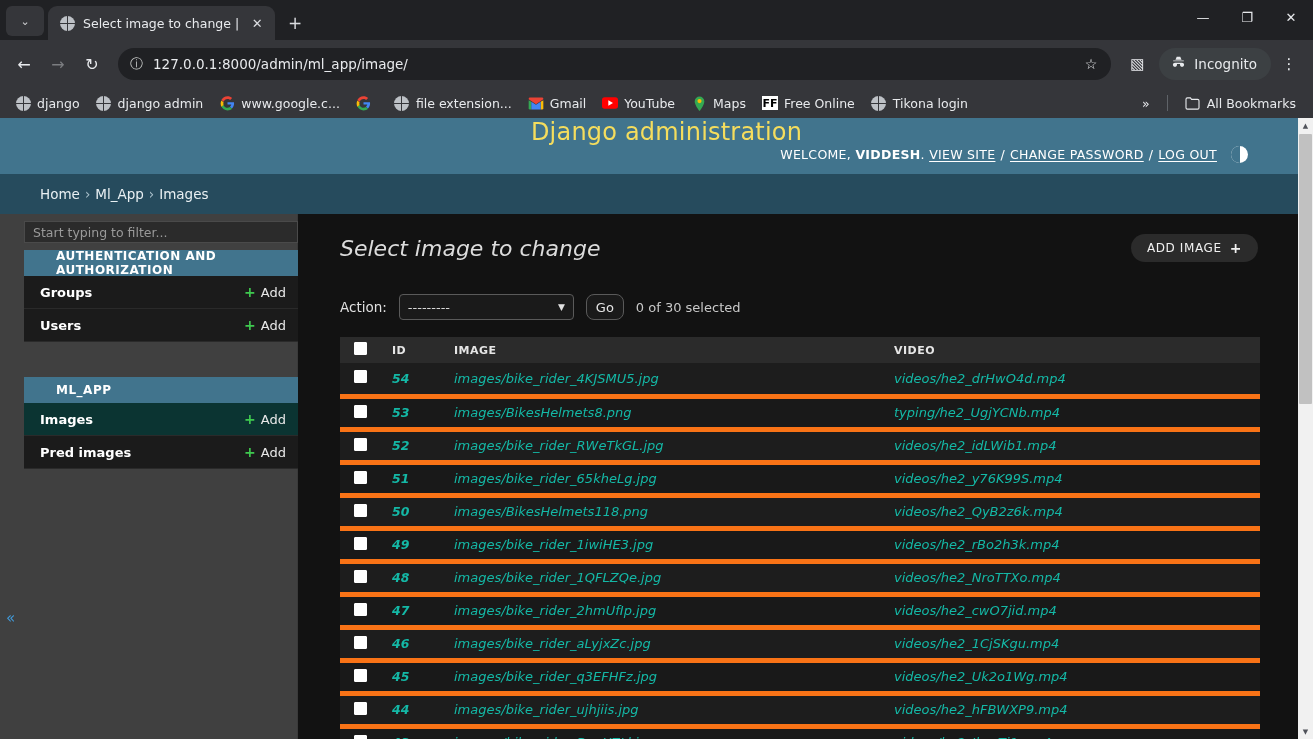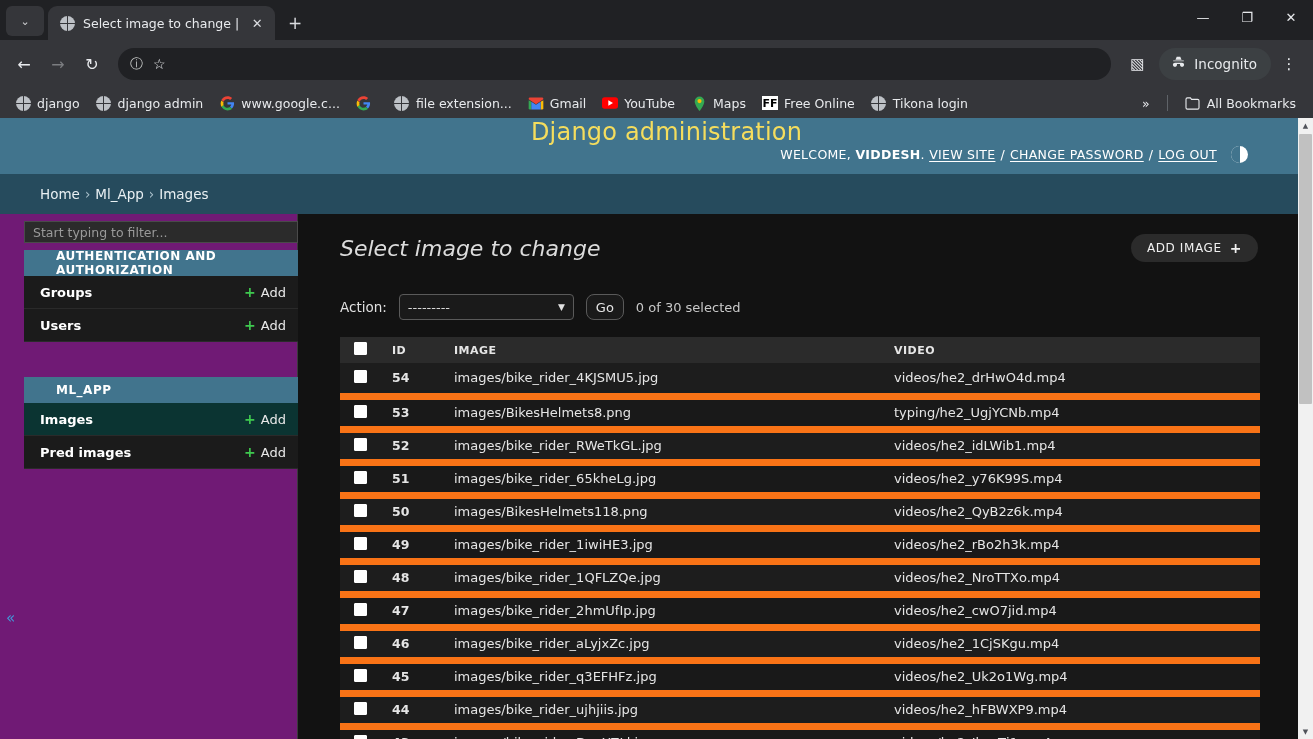--- a/index.html
+++ b/index.html
@@ -184,21 +184,21 @@
     padding: 0 40px; color: #e9f0f3; font-size: 13.5px;
   }
   .dj-breadcrumb a { color: #e9f0f3; text-decoration: none; }
   .crumb-sep { padding: 0 5px; color: #a9c0cb; }
 
   .dj-body { display: flex; height: 525px; }
 
   
   .sidebar {
     width: 298px; flex: 0 0 298px;
-    background: #701a75;
+    background: #404040;
     border-right: 1px solid #3a3a3a;
     padding-top: 7px; position: relative;
   }
   .filter-box {
     margin: 0 0 0 24px; width: 274px; height: 22px;
     background: #2b2b2b; border: 1px solid #4a4a4a;
     color: #9a9a9a; font-size: 12.5px;
     display: flex; align-items: center; padding: 0 8px;
   }
   .app-title {
@@ -278,23 +278,24 @@
     font-size: 11px; font-weight: 700; letter-spacing: 0.5px;
     text-align: left; height: 26px; padding: 0 0 0 14px;
     vertical-align: middle;
   }
   .col-chk { width: 38px; }
   .col-id  { width: 62px; }
   .col-img { width: 440px; }
   .col-vid { width: auto; }
   tbody td {
     height: 33px; padding: 0 0 0 14px;
-    font-size: 13px; color: #e5e5e5;
+    font-size: 13px; color: #14b8a6;
     vertical-align: middle;
-    border-bottom: 7px solid #f97316;
+    border-bottom: 5px solid #f97316;
+    font-style: italic;
   }
   tbody tr:nth-child(odd)  { background: #1d1d1d; }
   tbody tr:nth-child(even) { background: #191919; }
   td.id-cell { font-weight: 700; font-size: 12.5px; }
   .chk {
     width: 13px; height: 13px; background: #ffffff;
     border: 1px solid #ffffff; border-radius: 1px;
     display: inline-block;
   }
 </style>
@@ -321,20 +322,21 @@
       <div class="win-btn">✕</div>
     </div>
   </div>
 
   <div class="toolbar">
     <div class="nav-btn">←</div>
     <div class="nav-btn disabled">→</div>
     <div class="nav-btn">↻</div>
     <div class="omnibox">
       <span class="omni-icon">ⓘ</span>
+      <span class="omni-url">127.0.0.1:8000/admin/ml_app/image/</span>
       <span class="omni-star">☆</span>
     </div>
     <div class="tb-icon">▧</div>
     <div class="incognito-pill">
       <span>
         <svg width="17" height="17" viewBox="0 0 24 24" fill="#e8eaed" aria-hidden="true">
           <path d="M9.5 4h5l1.8 4.2h-8.6L9.5 4zm-5 5h15v1.4h-15V9zM7 12.2c-1.6 0-2.9 1.3-2.9 2.9S5.4 18 7 18s2.9-1.3 2.9-2.9c0-.4-.1-.8-.2-1.1h4.6c-.1.3-.2.7-.2 1.1 0 1.6 1.3 2.9 2.9 2.9s2.9-1.3 2.9-2.9-1.3-2.9-2.9-2.9H7z"></path>
         </svg>
       </span>
       <span>Incognito</span>

